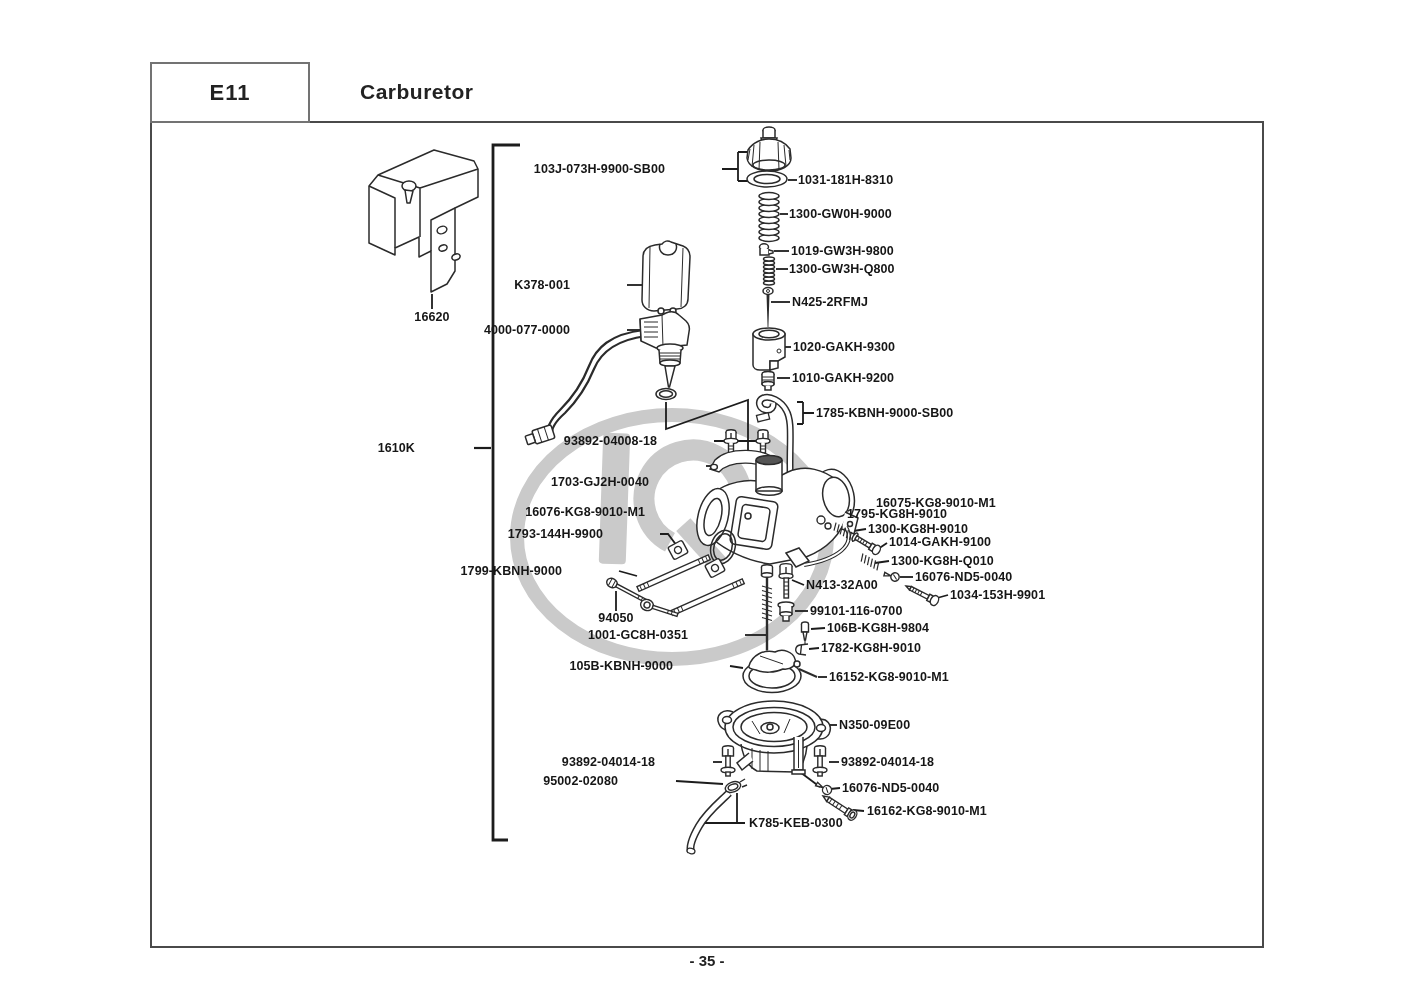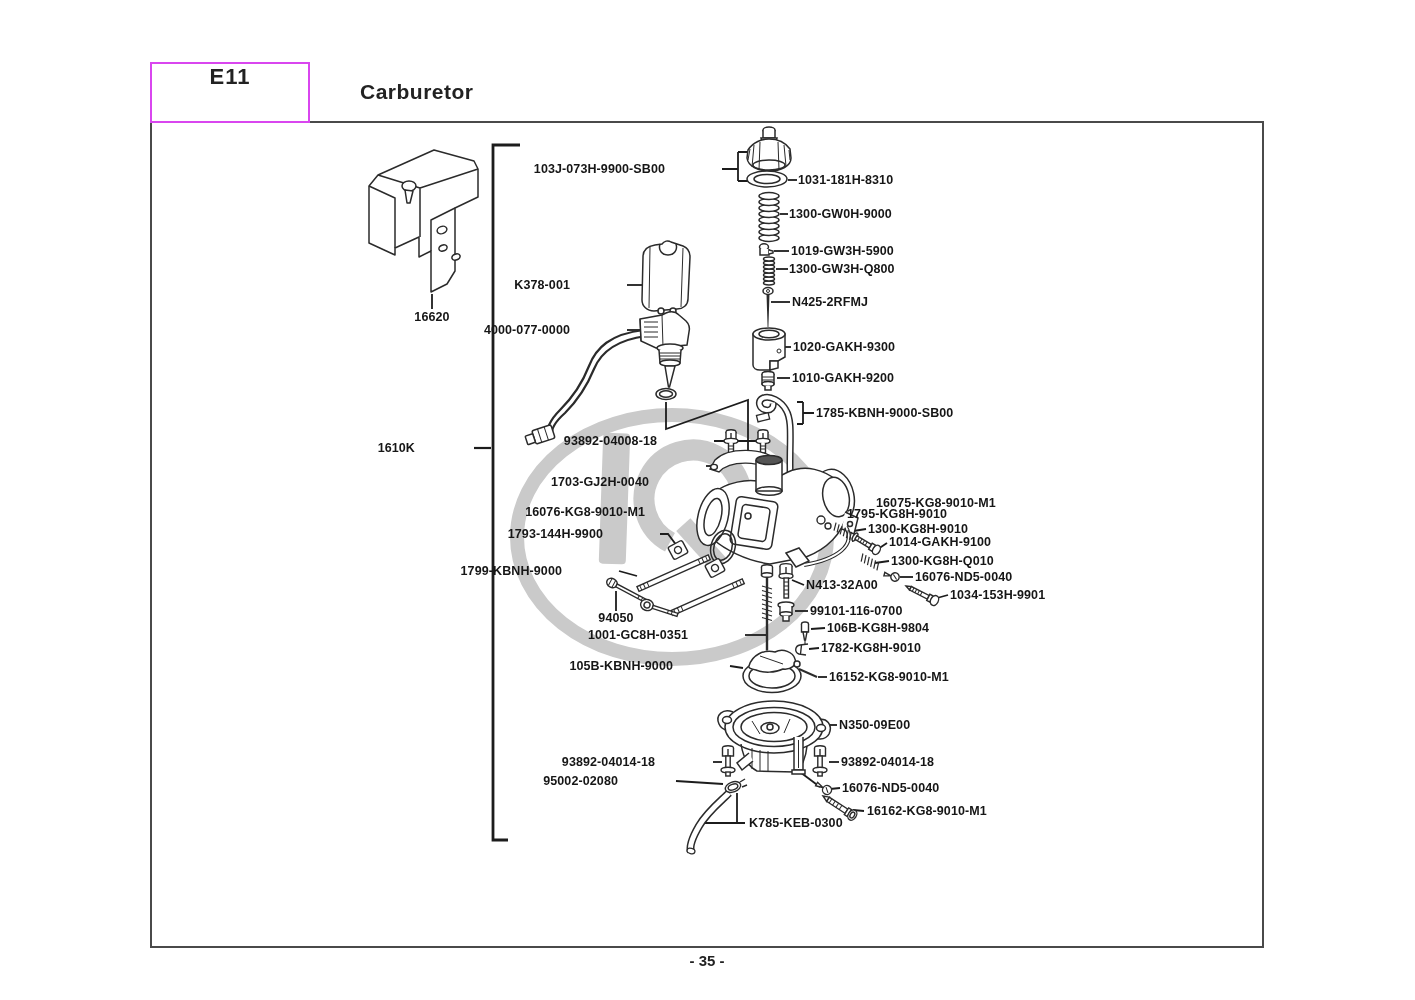--- a/index.html
+++ b/index.html
@@ -6,22 +6,22 @@
   body{
     width:1415px;height:1000px;position:relative;overflow:hidden;
     background:#ffffff;font-family:"Liberation Sans",sans-serif;
   }
   .frame{
     position:absolute;left:150px;top:121px;width:1114px;height:827px;
     border:2px solid #4a4a4a;box-sizing:border-box;z-index:4;pointer-events:none;
   }
   .code-box{
     position:absolute;left:150px;top:62px;width:160px;height:61px;
-    border:2px solid #d946ef;box-sizing:border-box;z-index:5;
-    display:flex;justify-content:center;background:#fff;
+    border:2px solid #737373;box-sizing:border-box;z-index:5;
+    display:flex;align-items:center;justify-content:center;background:#fff;
   }
   .code-box .code{font-size:22px;font-weight:bold;color:#222;letter-spacing:1px;}
   .doc-title{
     position:absolute;left:360px;top:62px;height:59px;line-height:59px;
     font-size:21px;font-weight:bold;color:#222;z-index:5;letter-spacing:0.5px;
   }
   .page-number{
     position:absolute;left:150px;top:952px;width:1114px;text-align:center;
     font-size:15px;font-weight:bold;color:#222;z-index:5;
   }
@@ -414,21 +414,21 @@
       <line x1="740" y1="782" x2="745" y2="779"></line>
       <line x1="742" y1="787" x2="747" y2="785"></line>
     </g>
   </g>
 </svg>
 
 <div class="labels-layer">
     <div class="part-label" style="top: 169px; right: 695px;">103J-073H-9900-SB00</div>
     <div class="part-label" style="top: 180px; left: 798px;">1031-181H-8310</div>
     <div class="part-label" style="top: 214px; left: 789px;">1300-GW0H-9000</div>
-    <div class="part-label" style="top: 251px; left: 791px;">1019-GW3H-5900</div>
+    <div class="part-label" style="top: 251px; left: 791px;">1019-GW3H-9800</div>
     <div class="part-label" style="top: 269px; left: 789px;">1300-GW3H-Q800</div>
     <div class="part-label" style="top: 285px; right: 790px;">K378-001</div>
     <div class="part-label" style="top: 302px; left: 792px;">N425-2RFMJ</div>
     <div class="part-label center" style="top: 317px; left: 432px;">16620</div>
     <div class="part-label" style="top: 330px; right: 790px;">4000-077-0000</div>
     <div class="part-label" style="top: 347px; left: 793px;">1020-GAKH-9300</div>
     <div class="part-label" style="top: 378px; left: 792px;">1010-GAKH-9200</div>
     <div class="part-label" style="top: 413px; left: 816px;">1785-KBNH-9000-SB00</div>
     <div class="part-label" style="top: 441px; right: 703px;">93892-04008-18</div>
     <div class="part-label" style="top: 448px; right: 945px;">1610K</div>

